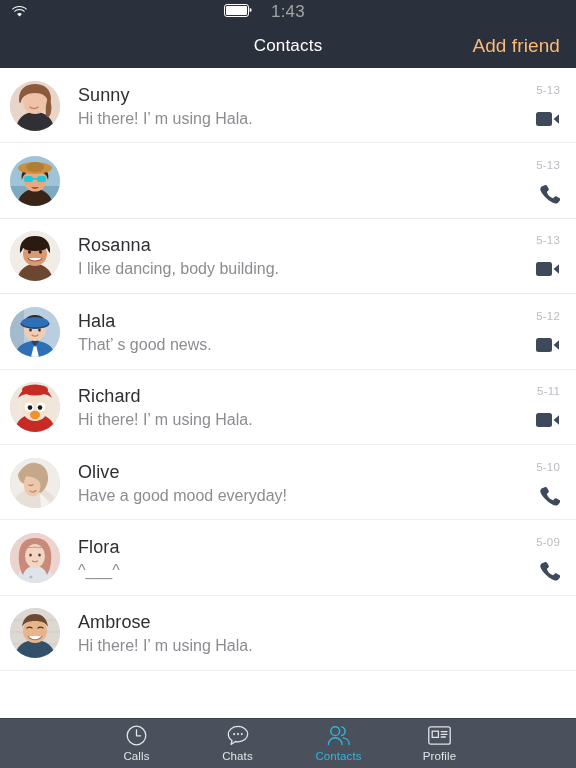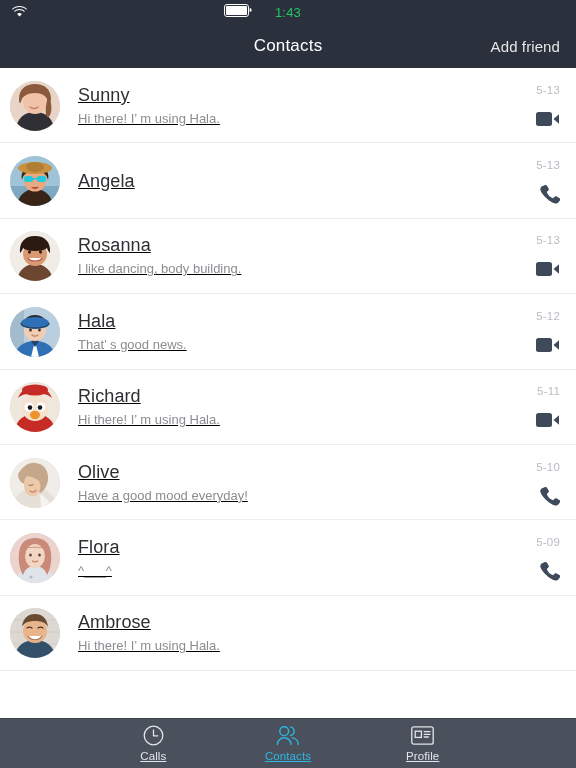--- a/index.html
+++ b/index.html
@@ -38,22 +38,22 @@
   .status-left, .status-right {
     display: flex;
     align-items: center;
     width: 120px;
   }
   .status-right { justify-content: flex-end; }
   .status-time {
     position: absolute;
     left: 0; right: 0;
     text-align: center;
-    color: #22c55e;
-    font-size: 13px;
+    color: #a3a3a3;
+    font-size: 17px;
     letter-spacing: .2px;
   }
   .wifi-icon { display: block; }
   .battery-icon { display: block; }
 
   
   .nav-bar {
     height: 44px;
     flex: 0 0 44px;
     background: #2b313c;
@@ -66,22 +66,22 @@
     position: absolute;
     left: 0; right: 0;
     text-align: center;
     color: #ffffff;
     font-size: 17px;
     font-weight: 400;
     letter-spacing: .2px;
   }
   .nav-action {
     margin-left: auto;
-    color: #e5e5e5;
-    font-size: 15px;
+    color: #fdba74;
+    font-size: 19px;
     position: relative;
     z-index: 2;
     letter-spacing: .1px;
     cursor: pointer;
   }
 
   
   .contact-list {
     flex: 1 1 auto;
     background: #ffffff;
@@ -117,33 +117,32 @@
     background: #d8d8d8;
   }
   .avatar svg { display: block; width: 50px; height: 50px; }
 
   .contact-text {
     flex: 1 1 auto;
     min-width: 0;
     padding-left: 18px;
     display: flex;
     flex-direction: column;
-    text-decoration: underline;
   }
   .contact-name {
     font-size: 18px;
     color: #2e2e33;
     line-height: 24px;
     white-space: nowrap;
     overflow: hidden;
     text-overflow: ellipsis;
     letter-spacing: .1px;
   }
   .contact-status {
-    font-size: 13px;
+    font-size: 16px;
     color: #8c8c92;
     line-height: 20px;
     margin-top: 2px;
     white-space: nowrap;
     overflow: hidden;
     text-overflow: ellipsis;
   }
 
   .contact-meta {
     flex: 0 0 auto;
@@ -192,21 +191,20 @@
     cursor: pointer;
     color: #e2e5e9;
   }
   .tab-item.active { color: #2cb7e0; }
   .tab-icon { height: 22px; display: flex; align-items: center; justify-content: center; }
   .tab-icon svg { display: block; }
   .tab-label {
     font-size: 11.5px;
     line-height: 13px;
     letter-spacing: .1px;
-    text-decoration: underline;
   }
 </style>
 </head>
 <body>
 
 <div class="phone">
 
   <div class="status-bar">
     <div class="status-left">
       <span class="wifi-icon">
@@ -272,21 +270,20 @@
           <path d="M12 24c-2-8 3-14 13-14s15 6 13 14c-1-6-6-9-13-9s-12 3-13 9z" fill="#3a2418"></path>
           <ellipse cx="25" cy="12" rx="17" ry="6" fill="#c9913f"></ellipse>
           <ellipse cx="25" cy="11" rx="9" ry="5" fill="#b07f33"></ellipse>
           <rect x="14" y="20" width="9" height="6" rx="2.5" fill="#22c9dd"></rect>
           <rect x="27" y="20" width="9" height="6" rx="2.5" fill="#22c9dd"></rect>
           <rect x="22.5" y="22" width="5" height="1.6" fill="#22c9dd"></rect>
           <path d="M21 31c2 2.5 6 2.5 8 0z" fill="#b5483f"></path>
         </svg>
       </div>
       <div class="contact-text">
-        <div class="contact-name">Angela</div>
       </div>
       <div class="contact-meta">
         <div class="contact-date">5-13</div>
         <div class="contact-action">
           <svg width="20" height="20" viewBox="0 0 20 20">
             <path d="M4.6 1.3c.8-.6 1.9-.4 2.4.5l1.6 2.6c.5.8.3 1.8-.4 2.4l-1 .8c-.2.2-.3.5-.2.8.4 1.2 1.2 2.5 2.2 3.5s2.3 1.8 3.5 2.2c.3.1.6 0 .8-.2l.8-1c.6-.7 1.6-.9 2.4-.4l2.6 1.6c.9.5 1.1 1.6.5 2.4l-1.3 1.7c-.8 1-2.1 1.5-3.4 1.2-3-.7-5.9-2.5-8.3-4.9S1.1 8.9.4 5.9C.1 4.6.6 3.3 1.6 2.5z" fill="#3e4a5a"></path>
           </svg>
         </div>
       </div>
     </div>
@@ -463,20 +460,31 @@
     <div class="tab-item">
       <span class="tab-icon">
         <svg width="21" height="21" viewBox="0 0 21 21">
           <circle cx="10.5" cy="10.5" r="9.3" fill="none" stroke="currentColor" stroke-width="1.3"></circle>
           <path d="M10.5 5v5.8h4.3" fill="none" stroke="currentColor" stroke-width="1.3" stroke-linecap="round" stroke-linejoin="round"></path>
         </svg>
       </span>
       <span class="tab-label">Calls</span>
     </div>
 
+    <div class="tab-item">
+      <span class="tab-icon">
+        <svg width="22" height="21" viewBox="0 0 22 21">
+          <path d="M11 1.4c5.4 0 9.7 3.4 9.7 7.7s-4.3 7.7-9.7 7.7c-.9 0-1.8-.1-2.6-.3l-4.3 3 .9-4a7.4 7.4 0 0 1-3.7-6.4C1.3 4.8 5.6 1.4 11 1.4z" fill="none" stroke="currentColor" stroke-width="1.3" stroke-linejoin="round"></path>
+          <circle cx="7.2" cy="9.1" r="1.05" fill="currentColor"></circle>
+          <circle cx="11" cy="9.1" r="1.05" fill="currentColor"></circle>
+          <circle cx="14.8" cy="9.1" r="1.05" fill="currentColor"></circle>
+        </svg>
+      </span>
+      <span class="tab-label">Chats</span>
+    </div>
 
     <div class="tab-item active">
       <span class="tab-icon">
         <svg width="24" height="21" viewBox="0 0 24 21">
           <circle cx="8.2" cy="6.2" r="4.4" fill="none" stroke="currentColor" stroke-width="1.4"></circle>
           <path d="M1.4 19.6c0-4 3-6.9 6.8-6.9s6.8 2.9 6.8 6.9" fill="none" stroke="currentColor" stroke-width="1.4" stroke-linecap="round"></path>
           <path d="M14.6 1.9a4.4 4.4 0 0 1 0 8.6" fill="none" stroke="currentColor" stroke-width="1.4" stroke-linecap="round"></path>
           <path d="M16.2 12.9c3.4.4 6 3.2 6 6.7" fill="none" stroke="currentColor" stroke-width="1.4" stroke-linecap="round"></path>
         </svg>
       </span>

